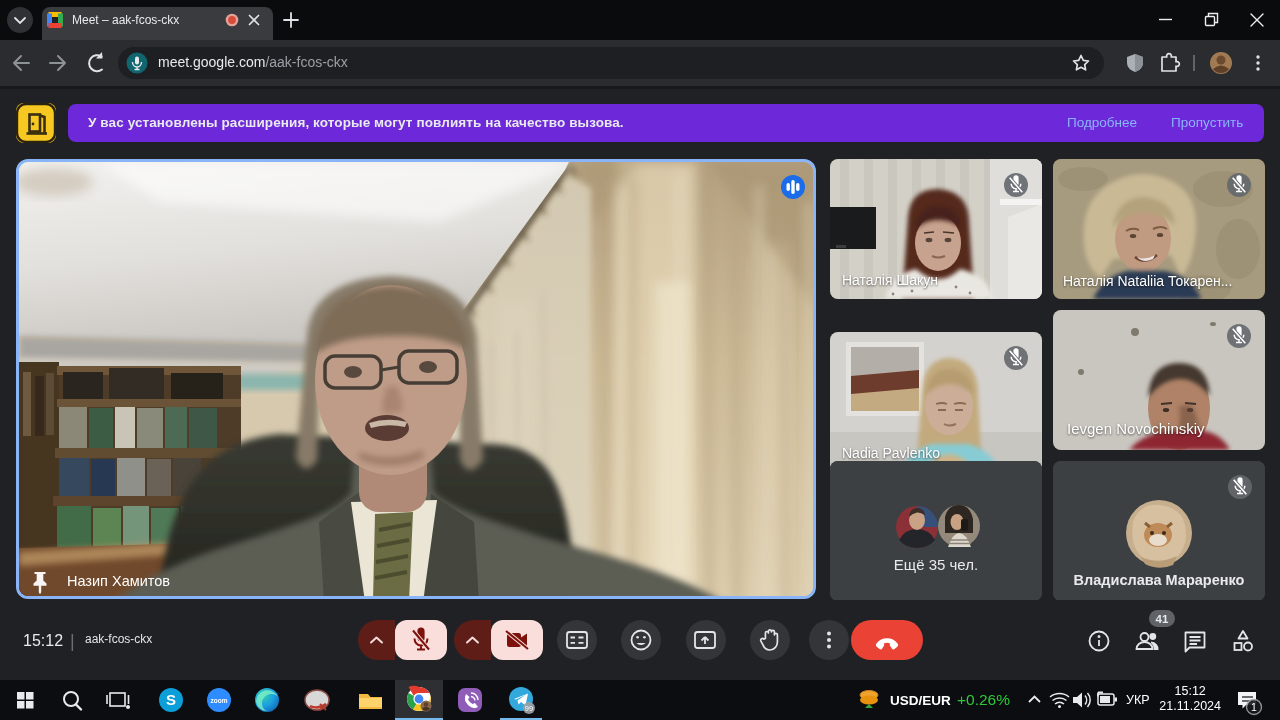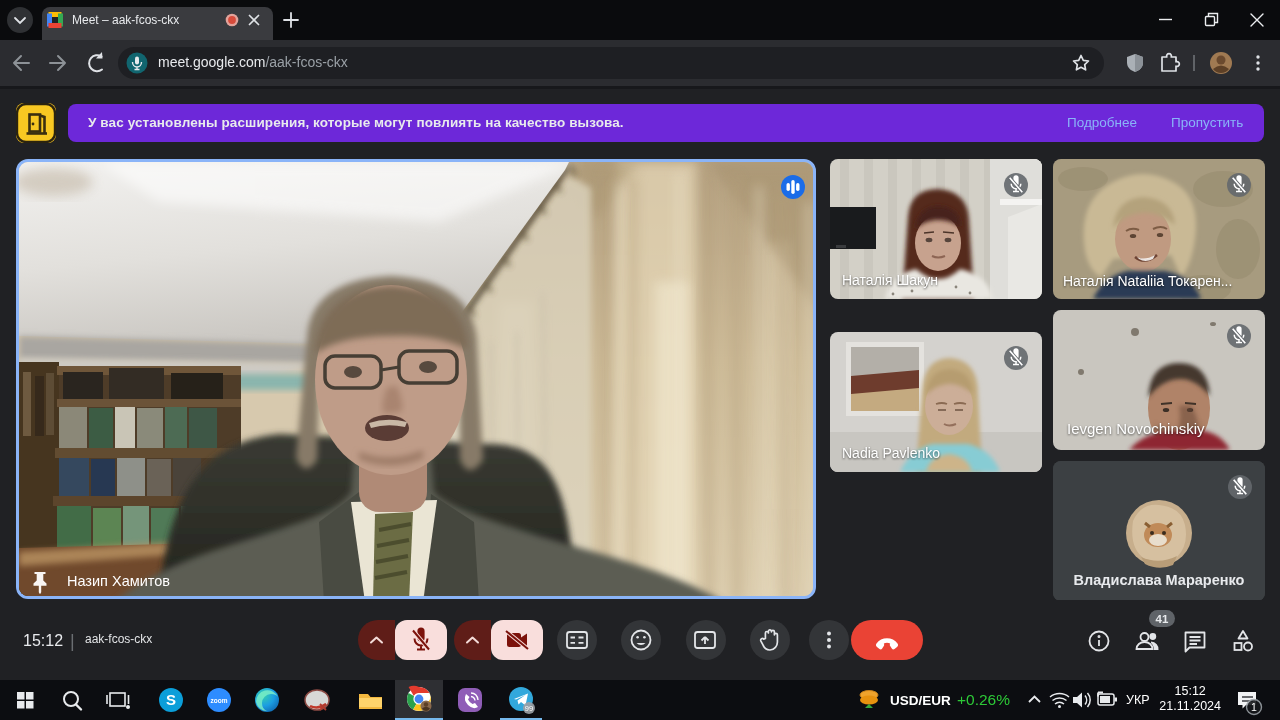--- a/index.html
+++ b/index.html
@@ -424,20 +424,39 @@
       <ellipse cx="137" cy="100" rx="3.2" ry="2" fill="#3c2f26"></ellipse>
       <path d="M138,95 Q150,115 142,132 L120,132 Q130,112 126,96 Z" fill="#6b4a38" opacity="0.55" filter="url(#tb4)"></path>
       <path d="M116,122 Q126,126 136,122" stroke="#7c5843" stroke-width="2" fill="none"></path>
       <path d="M102,113 Q126,133 148,112 L148,126 Q126,140 102,126 Z" fill="#8c6750" opacity="0.5" filter="url(#tb4)"></path>
       <path d="M76,140 Q88,126 108,122 L146,120 Q166,122 176,138 L176,140 Z" fill="#8e2733" filter="url(#tb4)"></path>
     </g>
     <use href="#micoff" x="186" y="26"></use>
     <text x="14" y="124" font-size="15" fill="#fff" style="filter:drop-shadow(0 1px 1px rgba(0,0,0,.6))">Ievgen Novochinskiy</text>
   </svg>
   </div>
+  <div class="abs tile" id="t5">
+  <svg width="212" height="140" viewBox="0 0 212 140">
+    <rect width="212" height="140" fill="#3c4043"></rect>
+    <g>
+      <circle cx="87" cy="66" r="21" fill="#8c3038"></circle>
+      <path d="M87,45 a21,21 0 0 1 21,21 l-21,0 Z" fill="#35507a"></path>
+      <path d="M69,79 Q75,68 87,68 Q99,68 105,79 Q98,87 87,87 Q76,87 69,79 Z" fill="#23252a"></path>
+      <ellipse cx="87" cy="59" rx="8" ry="10" fill="#c9a286"></ellipse>
+      <path d="M79,56 Q80,47 87,47 Q94,47 95,54 Q90,51 87,51.5 Q82,52.5 79,56 Z" fill="#3a2e26"></path>
+      <circle cx="129" cy="65" r="21" fill="#94897b"></circle>
+      <path d="M115,56 Q118,44 129,44 Q140,44 143,58 L143,72 L115,72 Z" fill="#2e2620"></path>
+      <ellipse cx="127" cy="61" rx="6.5" ry="8" fill="#c8a183"></ellipse>
+      <rect x="131" y="58" width="7" height="12" rx="2" fill="#1d1b1a"></rect>
+      <path d="M118,86 Q123,72 129,72 Q136,72 141,86 Z" fill="#ded7ce"></path>
+      <path d="M119,79 L140,79 M118,82.5 L141,82.5" stroke="#8c8478" stroke-width="1.3"></path>
+    </g>
+    <text x="106" y="109" font-size="15" fill="#e8eaed" text-anchor="middle">Ещё 35 чел.</text>
+  </svg>
+  </div>
   <div class="abs tile" id="t6">
   <svg width="212" height="140" viewBox="0 0 212 140">
     <rect width="212" height="140" fill="#3c4043"></rect>
     <g>
       <circle cx="106" cy="72" r="33" fill="#c7ae8c"></circle>
       <path d="M80,60 Q88,42 106,44 Q128,46 132,64 Q136,84 124,96 Q110,104 92,98 Q76,88 80,60 Z" fill="#d6c0a0"></path>
       <ellipse cx="105" cy="74" rx="14" ry="12" fill="#c08a58"></ellipse>
       <ellipse cx="105" cy="79" rx="9" ry="6" fill="#e8ddcc"></ellipse>
       <circle cx="99" cy="72" r="2" fill="#3a2c1e"></circle>
       <circle cx="111" cy="72" r="2" fill="#3a2c1e"></circle>

